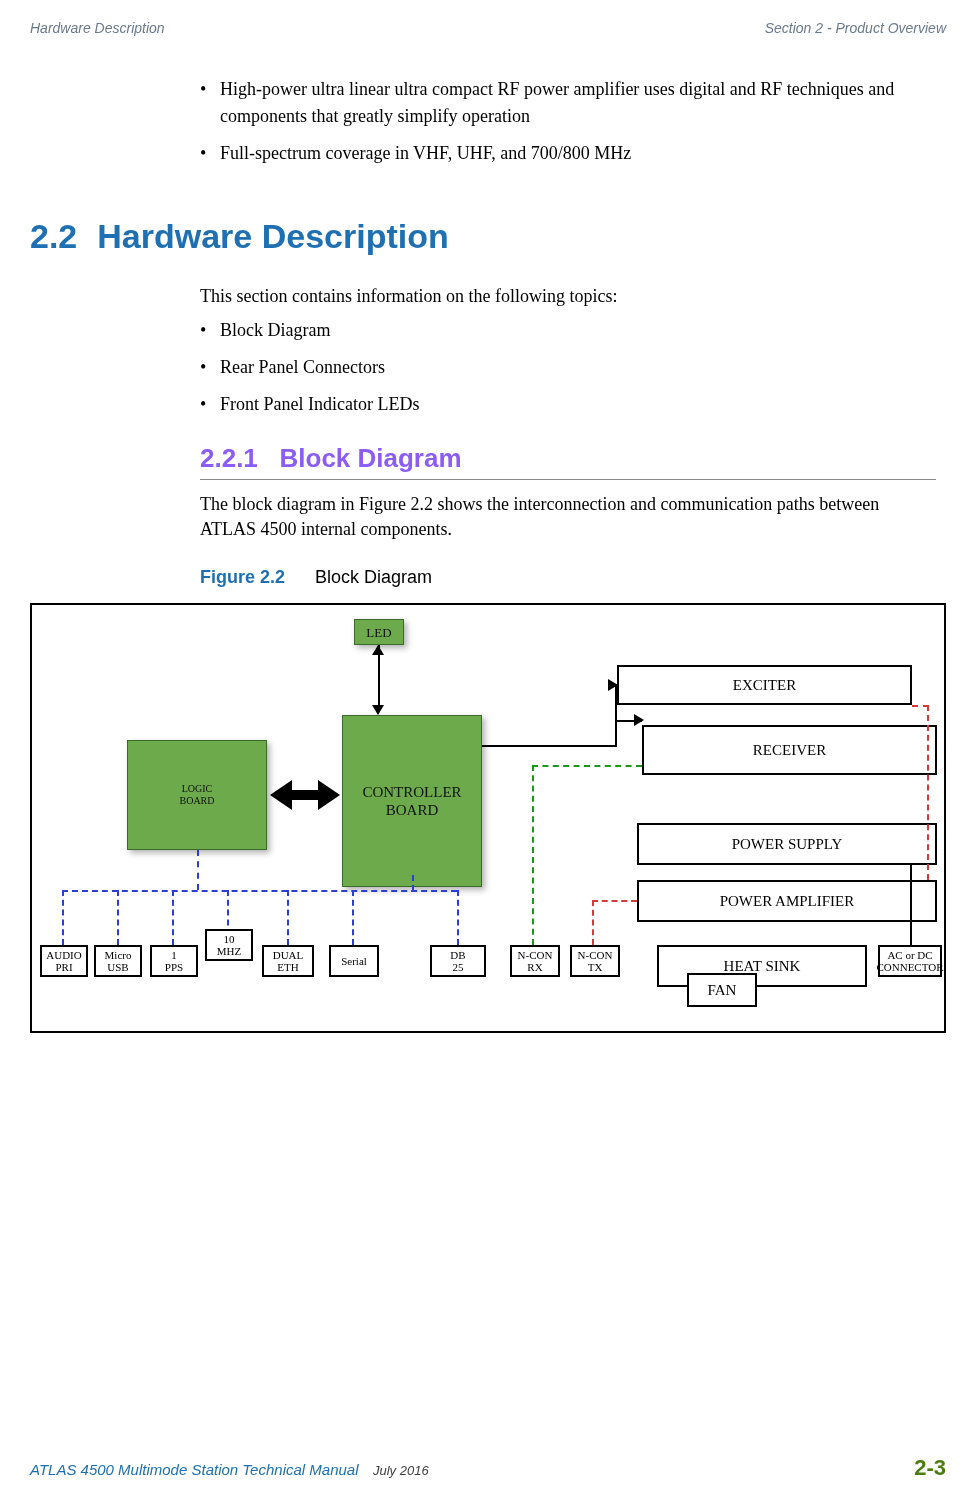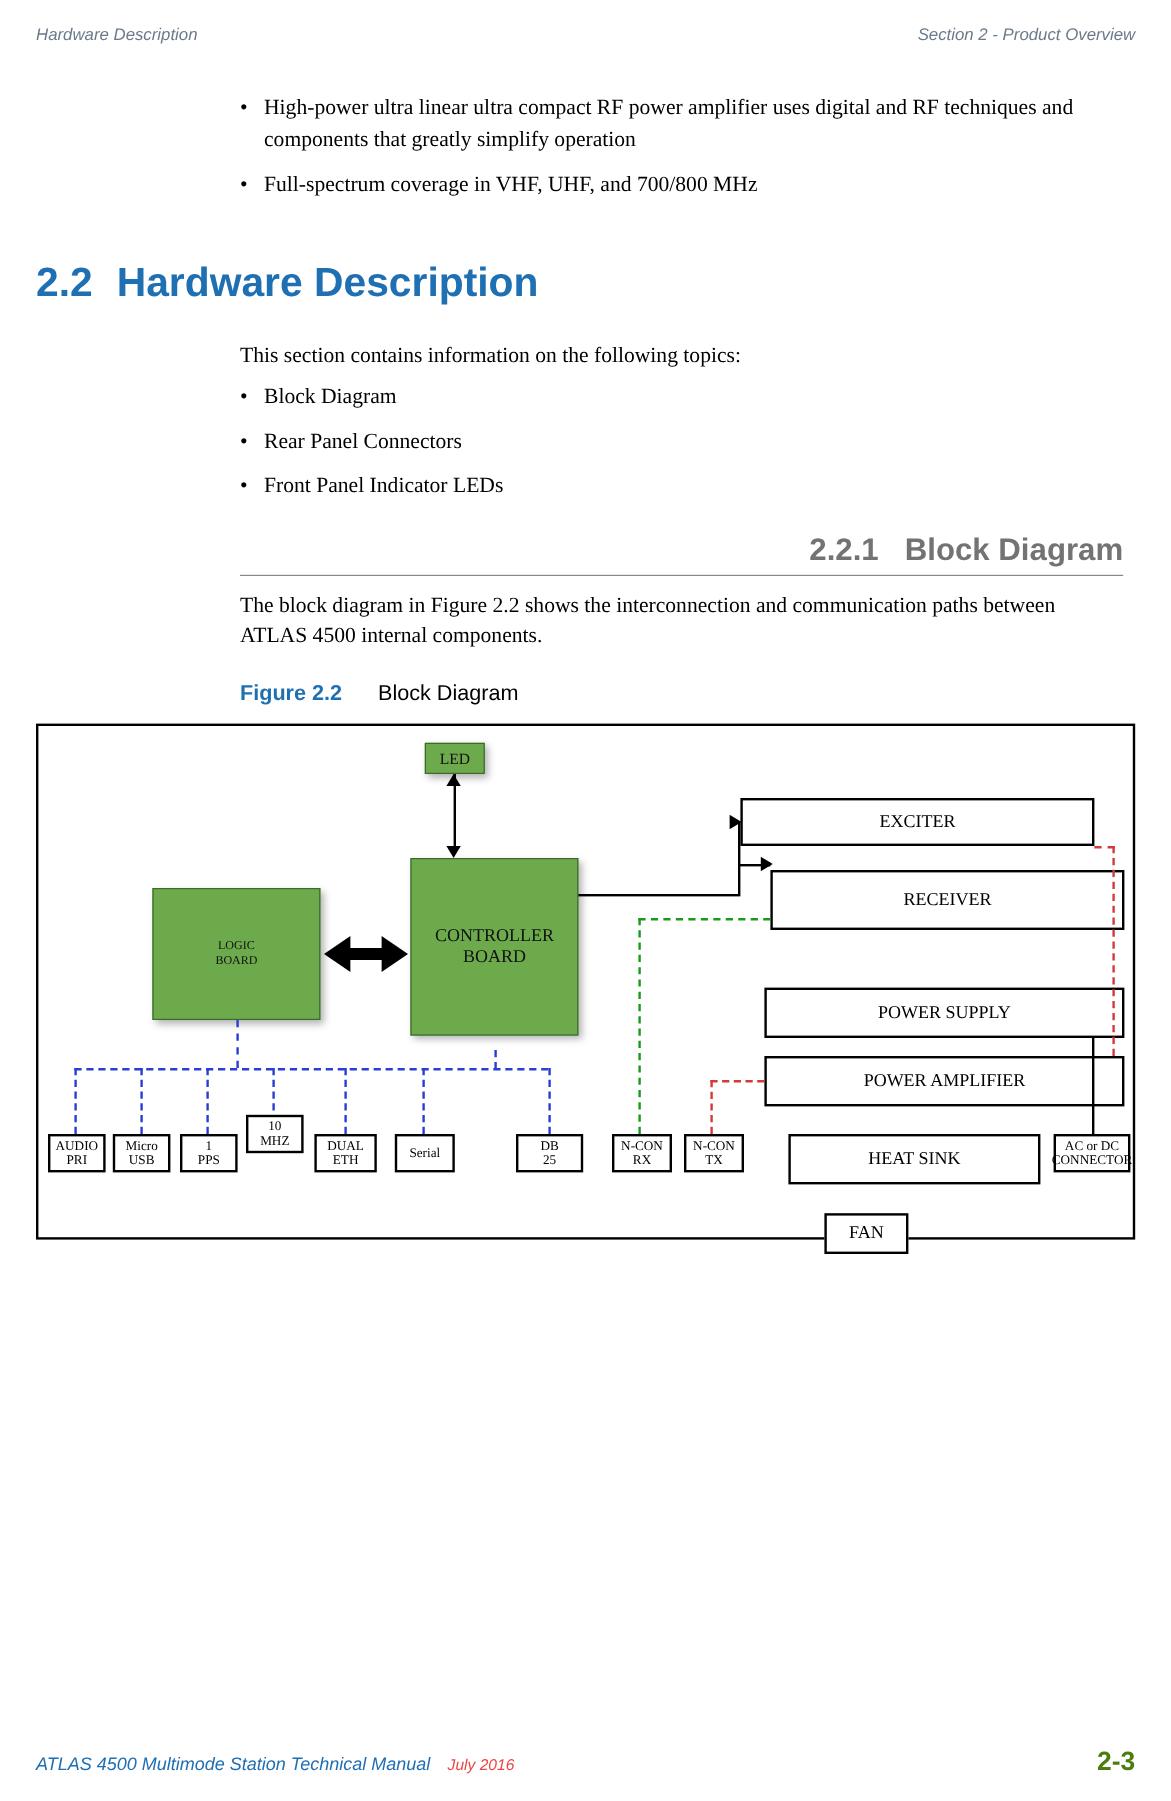--- a/index.html
+++ b/index.html
@@ -49,26 +49,25 @@
     margin-bottom: 30px;
     margin-left: -170px;
   }
   .section-num { margin-right: 20px; }
   .intro-text {
     font-size: 18px;
     margin-bottom: 10px;
   }
   .subsection-heading {
     font-family: Arial, sans-serif;
-    color: #737373;
+    color: #8b5cf6;
     font-size: 26px;
     font-weight: bold;
     margin-top: 25px;
     margin-bottom: 5px;
-    text-align: right;
   }
   .subsection-rule {
     border: none;
     border-top: 1px solid #888;
     margin-bottom: 12px;
   }
   .body-text {
     font-size: 18px;
     line-height: 1.4;
     margin-bottom: 25px;
@@ -156,21 +155,21 @@
     justify-content: space-between;
     align-items: baseline;
     font-family: Arial, sans-serif;
   }
   .footer-left {
     color: #1f6fb3;
     font-style: italic;
     font-size: 15px;
   }
   .footer-date {
-    color: #ef4444;
+    color: #404040;
     font-style: italic;
     font-size: 13px;
     margin-left: 10px;
   }
   .footer-page {
     color: #4d7c0f;
     font-weight: bold;
     font-size: 22px;
   }
 </style>
@@ -218,37 +217,37 @@
     <div class="arrowhead arrow-down-black" style="left:340px; top:100px;"></div>
     <div class="arrowhead arrow-up-black" style="left:340px; top:40px;"></div>
 
     <div class="block green-block" style="left:95px; top:135px; width:140px; height:110px; font-size:10px; white-space:pre;">LOGIC
 BOARD</div>
 
     <div class="arrow-dbl">
         <div class="bar"></div>
       </div>
 
-    <div class="block green-block" style="left:310px; top:110px; width:140px; height:148px; font-size:15px; white-space:pre;">CONTROLLER
+    <div class="block green-block" style="left:310px; top:110px; width:140px; height:172px; font-size:15px; white-space:pre;">CONTROLLER
 BOARD</div>
 
     <div class="block" style="left:585px; top:60px; width:295px; height:40px; font-size:15px; justify-content:center;">EXCITER</div>
     <div class="block" style="left:610px; top:80px; width:295px; height:50px; font-size:15px;margin-top:40px;">RECEIVER</div>
 
     <div class="line solid-h" style="left:450px; top:140px; width:135px;"></div>
     <div class="line solid-v" style="left:583px; top:80px; height:60px;"></div>
     <div class="arrowhead arrow-right-black" style="left:576px; top:74px;"></div>
     <div class="line solid-h" style="left:583px; top:115px; width:27px;"></div>
     <div class="arrowhead arrow-right-black" style="left:602px; top:109px;"></div>
 
     <div class="block" style="left:605px; top:218px; width:300px; height:42px; font-size:15px;">POWER SUPPLY</div>
     <div class="block" style="left:605px; top:275px; width:300px; height:42px; font-size:15px;">POWER AMPLIFIER</div>
 
     <div class="block" style="left:625px; top:340px; width:210px; height:42px; font-size:15px;">HEAT SINK</div>
-    <div class="block" style="left:655px; top:406px; width:70px; height:34px; font-size:15px;">FAN</div>
+    <div class="block" style="left:655px; top:368px; width:70px; height:34px; font-size:15px;">FAN</div>
 
     <div class="line dash-green-v" style="left:500px; top:160px; height:180px;"></div>
     <div class="line" style="border-top:2px dashed #1a9a1a; left:500px; top:160px; width:110px;"></div>
 
     <div class="line dash-red-v" style="left:895px; top:100px; height:175px;"></div>
     <div class="line dash-red-h" style="left:880px; top:100px; width:17px;"></div>
     <div class="line dash-red-v" style="left:560px; top:295px; height:45px;"></div>
     <div class="line dash-red-h" style="left:560px; top:295px; width:45px;"></div>
 
     <div class="line dash-blue-v" style="left:165px; top:245px; height:40px;"></div>

